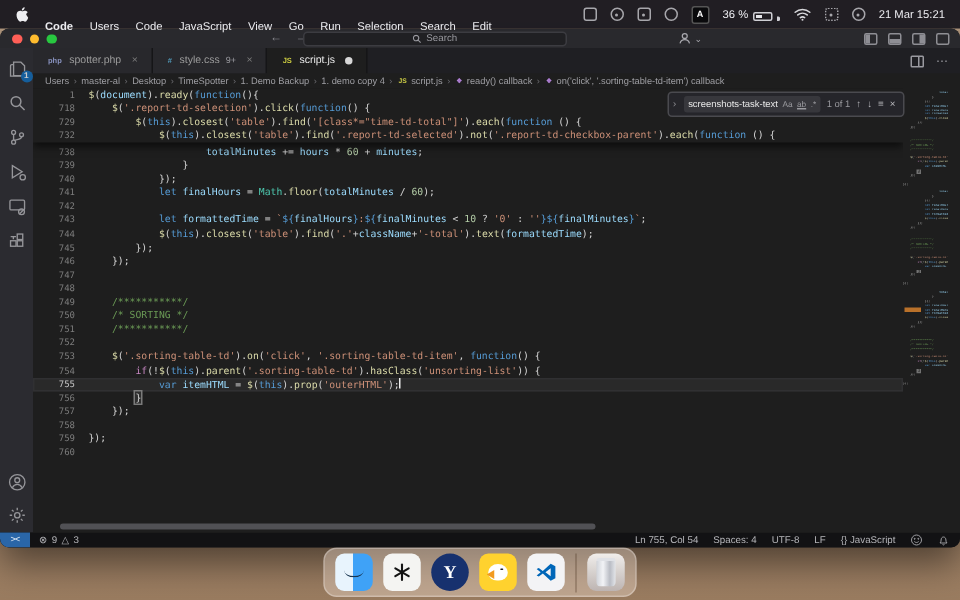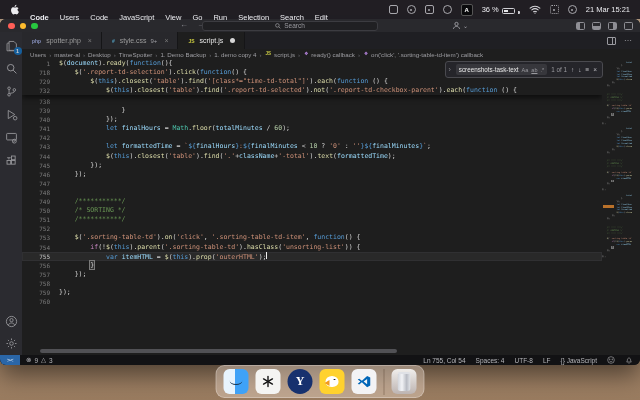--- a/index.html
+++ b/index.html
@@ -363,20 +363,21 @@
                 <span class="ct"><span class="tk-p">        </span><span class="tk-f">$</span><span class="tk-p">(</span><span class="tk-k">this</span><span class="tk-p">).</span><span class="tk-f">closest</span><span class="tk-p">(</span><span class="tk-s">'table'</span><span class="tk-p">).</span><span class="tk-f">find</span><span class="tk-p">(</span><span class="tk-s">'[class*="time-td-total"]'</span><span class="tk-p">).</span><span class="tk-f">each</span><span class="tk-p">(</span><span class="tk-k">function</span><span class="tk-p"> () {</span></span>
               </div>
               <div class="crow">
                 <span class="ln">732</span>
                 <span class="ct"><span class="tk-p">            </span><span class="tk-f">$</span><span class="tk-p">(</span><span class="tk-k">this</span><span class="tk-p">).</span><span class="tk-f">closest</span><span class="tk-p">(</span><span class="tk-s">'table'</span><span class="tk-p">).</span><span class="tk-f">find</span><span class="tk-p">(</span><span class="tk-s">'.report-td-selected'</span><span class="tk-p">).</span><span class="tk-f">not</span><span class="tk-p">(</span><span class="tk-s">'.report-td-checkbox-parent'</span><span class="tk-p">).</span><span class="tk-f">each</span><span class="tk-p">(</span><span class="tk-k">function</span><span class="tk-p"> () {</span></span>
               </div>
             </div>
           <div class="lines" id="lines">
               <div class="crow">
                 <span class="ln">738</span>
+                <span class="ct"><span class="tk-p">                    </span><span class="tk-v">totalMinutes</span><span class="tk-p"> += </span><span class="tk-v">hours</span><span class="tk-p"> * </span><span class="tk-n">60</span><span class="tk-p"> + </span><span class="tk-v">minutes</span><span class="tk-p">;</span></span>
               </div>
               <div class="crow">
                 <span class="ln">739</span>
                 <span class="ct"><span class="tk-p">                }</span></span>
               </div>
               <div class="crow">
                 <span class="ln">740</span>
                 <span class="ct"><span class="tk-p">            });</span></span>
               </div>
               <div class="crow">

